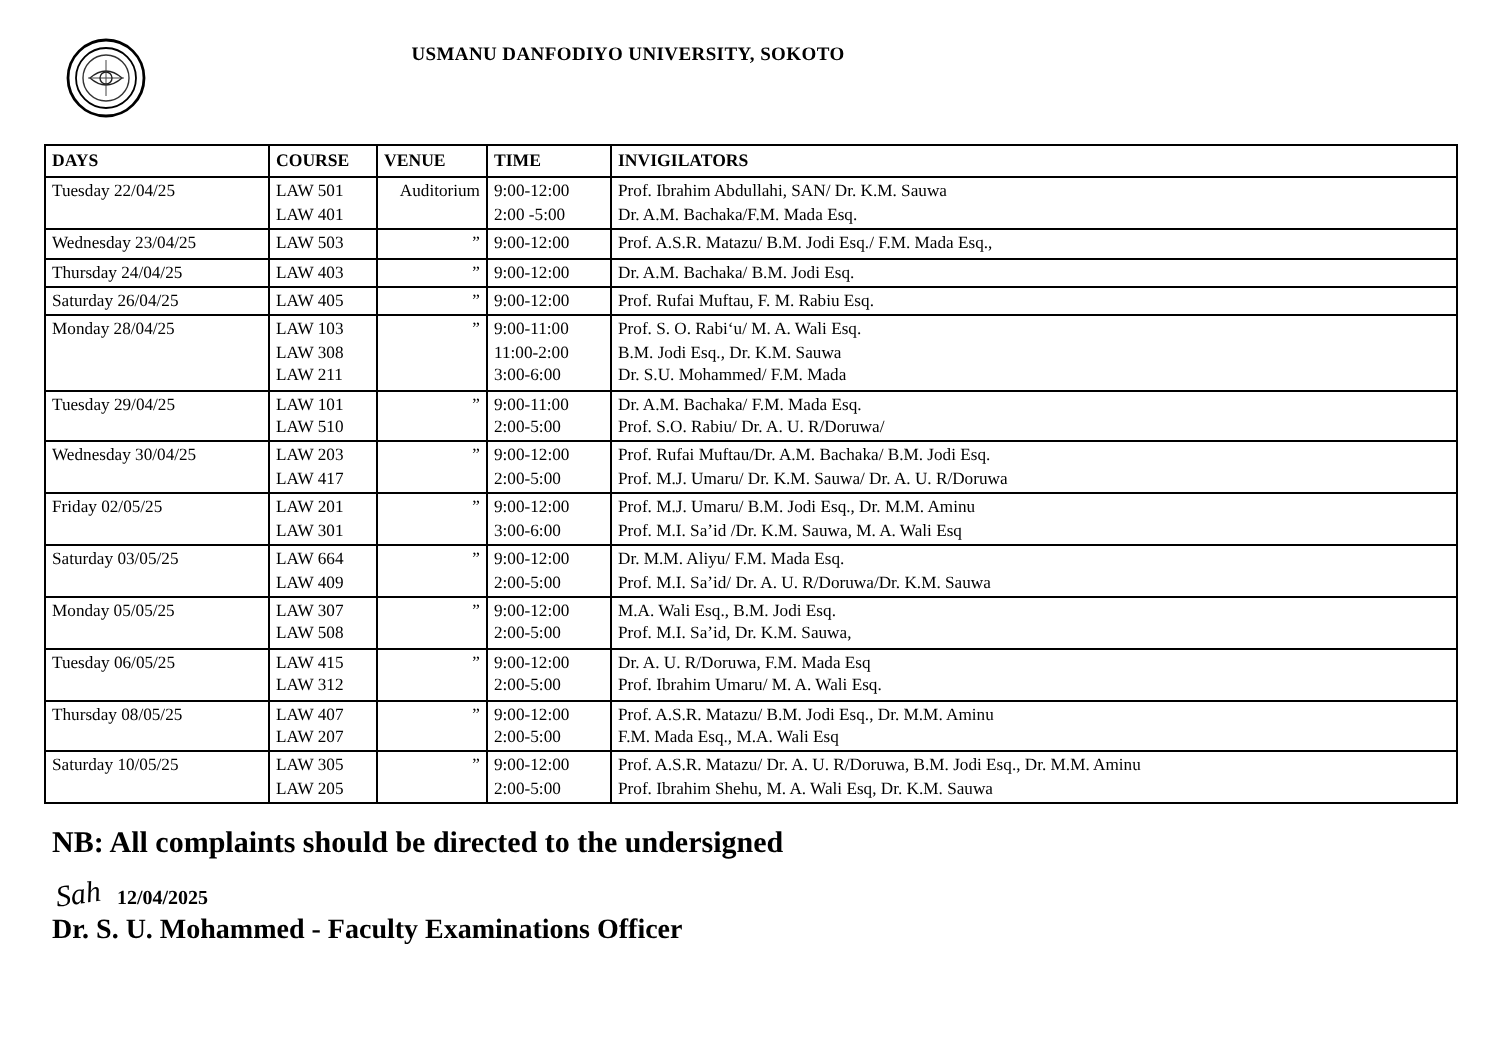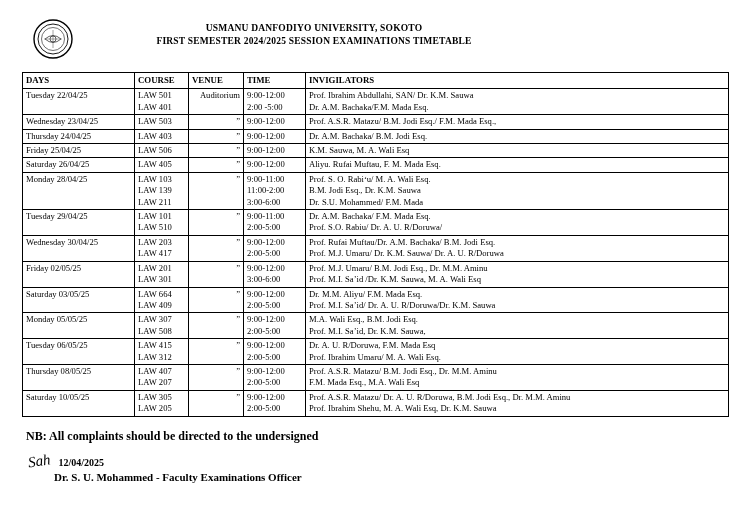--- a/index.html
+++ b/index.html
@@ -81,21 +81,21 @@
   td.venue { text-align: left; }
   td.venue .ln { text-align: right; }
 
   
   .footer {
     margin-top: 9px;
     padding-left: 4px;
   }
   .nb {
     font-weight: bold;
-    font-size: 12px;
+    font-size: 15px;
     margin-bottom: 2px;
   }
   .sig-row {
     display: flex;
     align-items: flex-end;
     gap: 8px;
     height: 24px;
   }
   .sig-mark {
     font-family: "Liberation Serif", serif;
@@ -105,44 +105,42 @@
     display: inline-block;
     padding-left: 2px;
   }
   .sig-date {
     font-weight: bold;
     font-size: 10px;
     padding-bottom: 2px;
   }
   .sig-name {
     font-weight: bold;
-    font-size: 11px;
+    font-size: 14px;
     margin-top: 1px;
-    margin-left: 28px;
   }
 </style>
 </head>
 <body>
 
 <div class="page">
 
   <div class="header">
     <div class="logo">
       <svg viewBox="0 0 42 42" width="42" height="42" aria-hidden="true">
         <circle cx="21" cy="21" r="19" fill="none" stroke="#000" stroke-width="1.4"></circle>
         <circle cx="21" cy="21" r="15" fill="none" stroke="#000" stroke-width="0.9"></circle>
         <circle cx="21" cy="21" r="11.5" fill="none" stroke="#333" stroke-width="0.7"></circle>
         <path d="M13 21 q8 -7 16 0 q-8 7 -16 0 z" fill="none" stroke="#222" stroke-width="0.7"></path>
         <path d="M21 12 v18 M12 21 h18" stroke="#444" stroke-width="0.5"></path>
         <circle cx="21" cy="21" r="3" fill="none" stroke="#222" stroke-width="0.7"></circle>
       </svg>
     </div>
     <div class="title-block">
       <div>USMANU DANFODIYO UNIVERSITY, SOKOTO</div>
-      <div>FIRST SEMESTER 2024/2025 SESSION EXAMINATIONS TIMETABLE</div>
     </div>
   </div>
 
   <table class="timetable">
     <colgroup>
       <col class="c-days">
         <col class="c-course">
         <col class="c-venue">
         <col class="c-time">
         <col class="c-invig">
@@ -200,54 +198,39 @@
             <span class="ln">”</span>
           </td>
           <td class="cell-stack">
             <span class="ln">9:00-12:00</span>
           </td>
           <td class="cell-stack">
             <span class="ln">Dr. A.M. Bachaka/ B.M. Jodi Esq.</span>
           </td>
         </tr>
         <tr>
-          <td>Friday 25/04/25</td>
-          <td class="cell-stack">
-            <span class="ln">LAW 506</span>
-          </td>
-          <td class="cell-stack venue">
-            <span class="ln">”</span>
-          </td>
-          <td class="cell-stack">
-            <span class="ln">9:00-12:00</span>
-          </td>
-          <td class="cell-stack">
-            <span class="ln">K.M. Sauwa, M. A. Wali Esq</span>
-          </td>
-        </tr>
-        <tr>
           <td>Saturday 26/04/25</td>
           <td class="cell-stack">
             <span class="ln">LAW 405</span>
           </td>
           <td class="cell-stack venue">
             <span class="ln">”</span>
           </td>
           <td class="cell-stack">
             <span class="ln">9:00-12:00</span>
           </td>
           <td class="cell-stack">
-            <span class="ln">Aliyu.  Rufai Muftau, F. M. Mada Esq.</span>
+            <span class="ln">Prof.  Rufai Muftau, F. M. Rabiu Esq.</span>
           </td>
         </tr>
         <tr>
           <td>Monday 28/04/25</td>
           <td class="cell-stack">
             <span class="ln">LAW 103</span>
-            <span class="ln">LAW 139</span>
+            <span class="ln">LAW 308</span>
             <span class="ln">LAW 211</span>
           </td>
           <td class="cell-stack venue">
             <span class="ln">”</span>
             <span class="ln">&nbsp;</span>
             <span class="ln">&nbsp;</span>
           </td>
           <td class="cell-stack">
             <span class="ln">9:00-11:00</span>
             <span class="ln">11:00-2:00</span>

